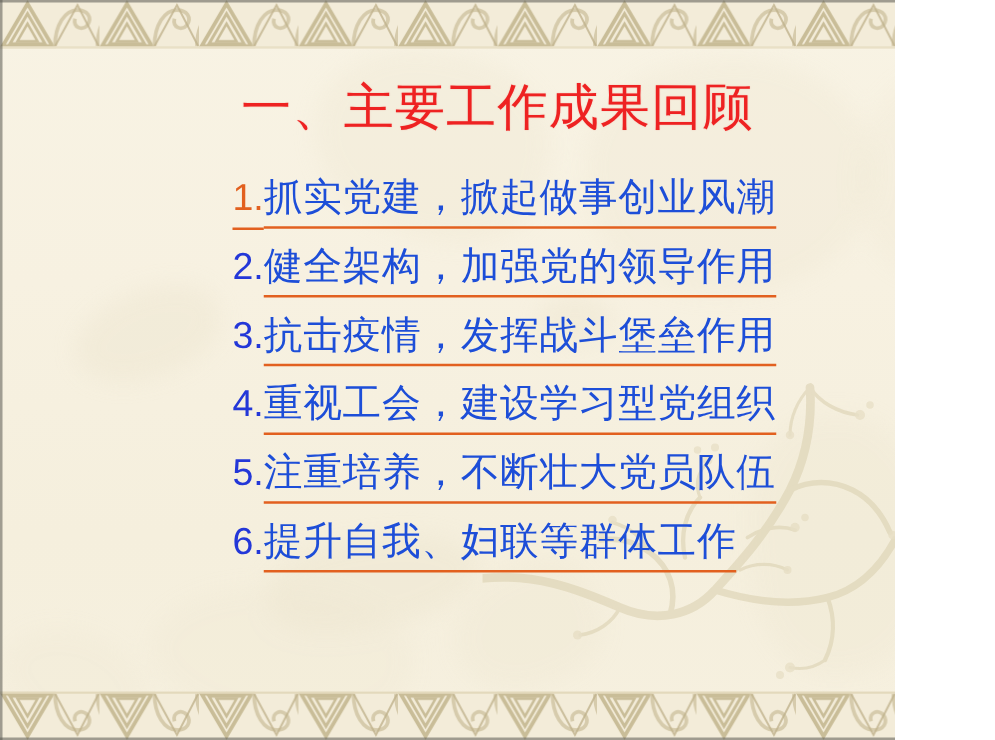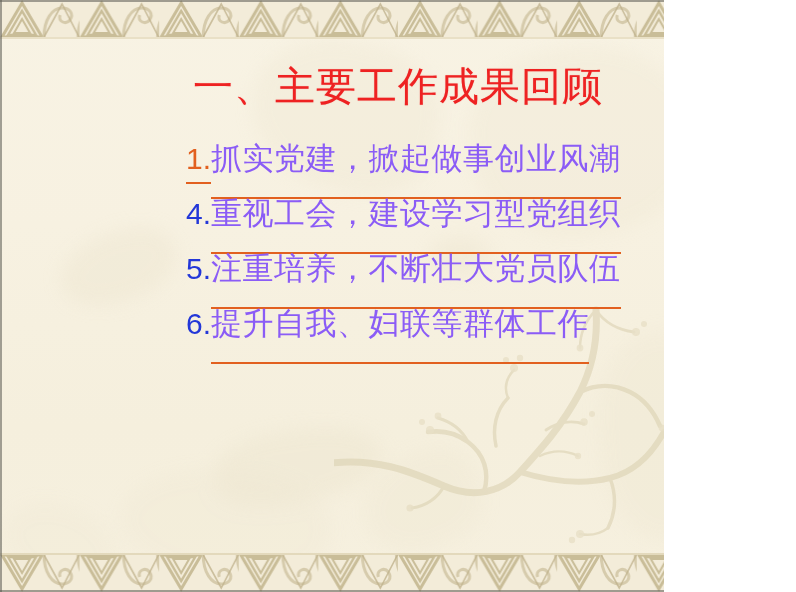--- a/index.html
+++ b/index.html
@@ -6,21 +6,21 @@
 
   html, body {
     width: 796px;
     height: 592px;
     overflow: hidden;
     background: #ffffff;
   }
 
   .slide {
     position: relative;
-    width: 664px;
+    width: 716px;
     height: 592px;
     background: #f6f0df;
     overflow: hidden;
     font-family: "Liberation Serif", "DejaVu Serif", serif;
   }
 
   
   .paper-base {
     position: absolute;
     inset: 0;
@@ -130,24 +130,25 @@
     display: inline-block;
     font-family: "Liberation Sans", "DejaVu Sans", sans-serif;
     font-size: 30px;
     font-weight: 400;
   }
   .bullet-num.num-orange { color: #e2601f; }
   .bullet-num.num-blue   { color: #2337d8; }
 
   .bullet-text {
     display: inline-block;
-    color: #8b5cf6;
+    color: #1d4ed8;
     border-bottom: 2px solid #e2601f;
-    padding-bottom: 17px;
+    padding-bottom: 1px;
     letter-spacing: 0.5px;
+    font-family: Liberation Serif, serif;
   }
   .bullet-num.num-orange + .bullet-text { }
   .bullet-item.underline-num .bullet-num { border-bottom: 2px solid #e2601f; padding-bottom: 1px; }
 </style>
 </head>
 <body>
 
 <div class="slide">
 
   <div class="paper-base"></div>
@@ -261,21 +262,27 @@
   <div class="content">
 
     <div class="slide-title">一、主要工作成果回顾</div>
 
     <div class="bullet-list">
 
       <div class="bullet-item underline-num">
         <span class="bullet-num num-orange">1.</span><span class="bullet-text">抓实党建，掀起做事创业风潮</span>
       </div>
 
-
+      <div class="bullet-item">
+        <span class="bullet-num num-blue">2.</span><span class="bullet-text">健全架构，加强党的领导作用</span>
+      </div>
+
+      <div class="bullet-item">
+        <span class="bullet-num num-blue">3.</span><span class="bullet-text">抗击疫情，发挥战斗堡垒作用</span>
+      </div>
 
       <div class="bullet-item">
         <span class="bullet-num num-blue">4.</span><span class="bullet-text">重视工会，建设学习型党组织</span>
       </div>
 
       <div class="bullet-item">
         <span class="bullet-num num-blue">5.</span><span class="bullet-text">注重培养，不断壮大党员队伍</span>
       </div>
 
       <div class="bullet-item">

